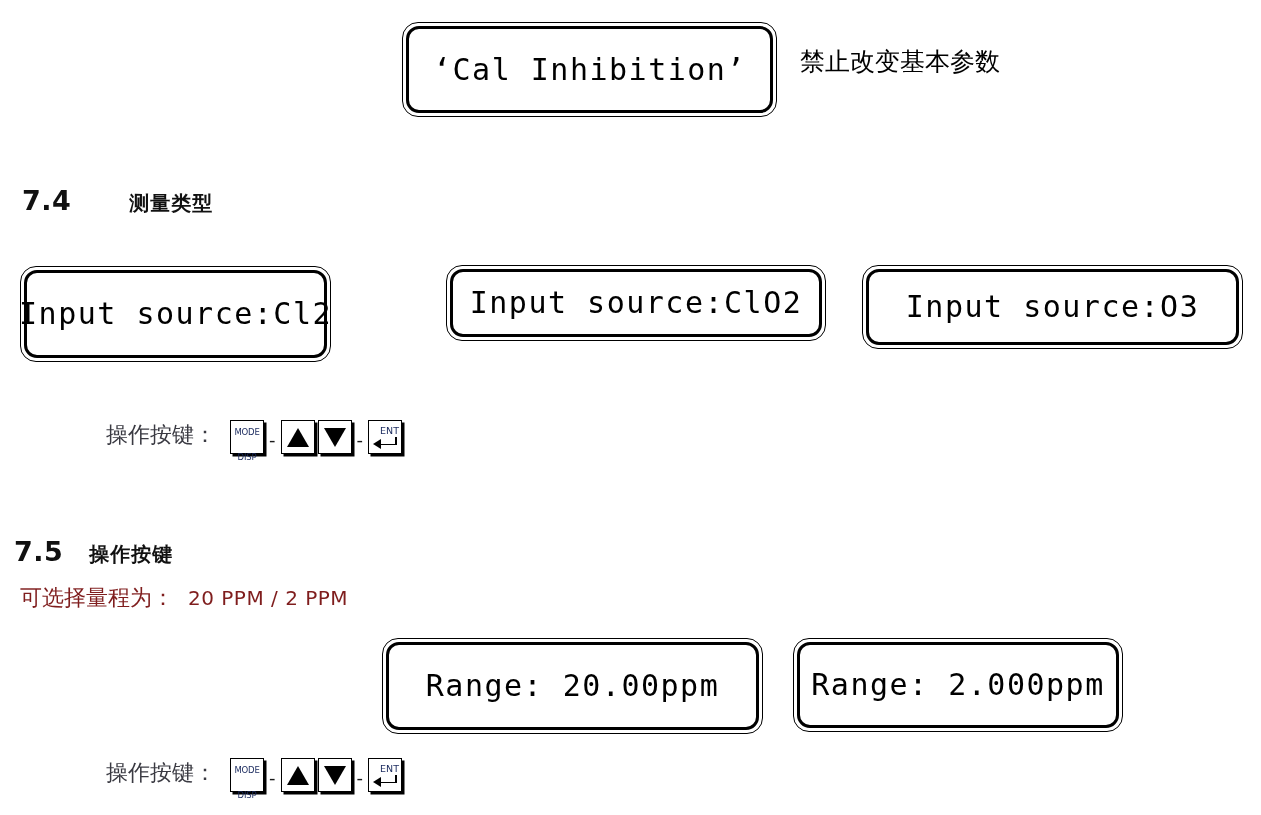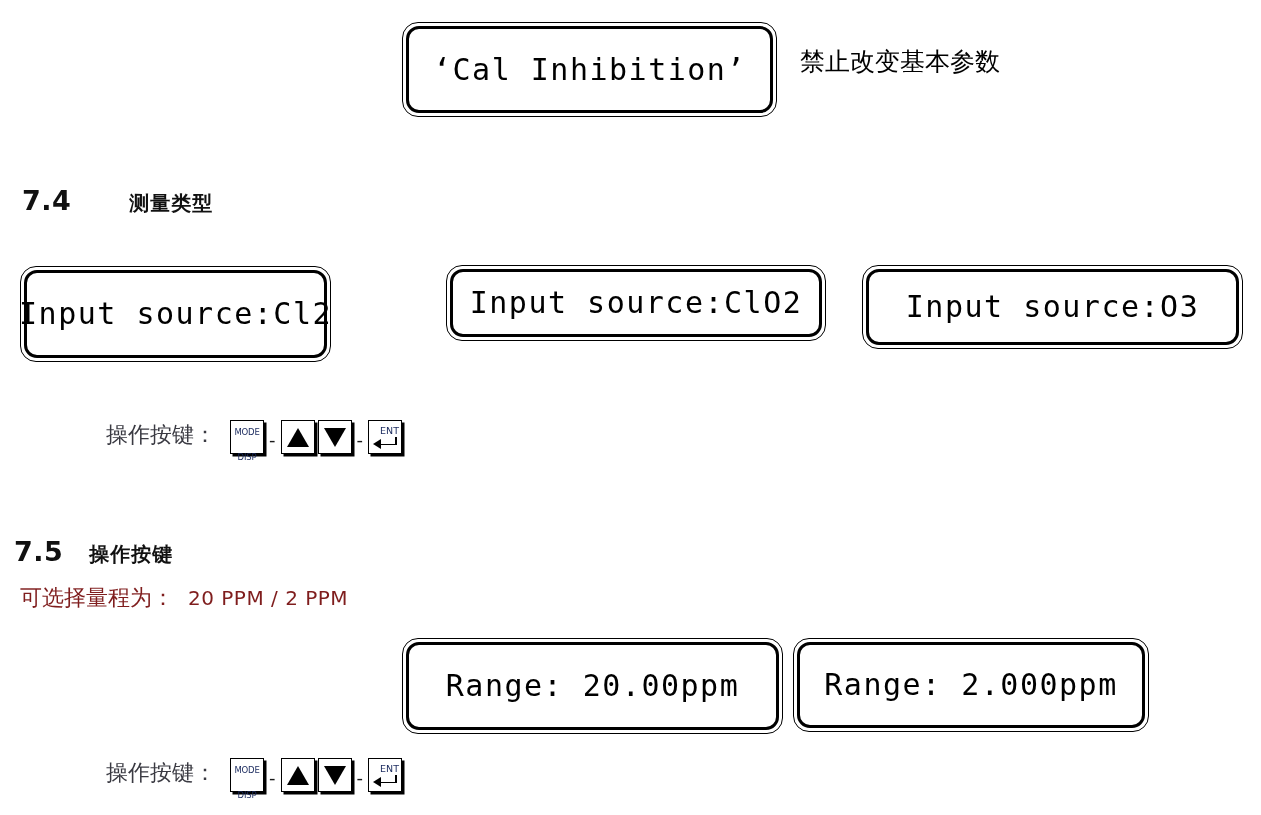--- a/index.html
+++ b/index.html
@@ -245,27 +245,27 @@
 <div class="section-head" style="left:14px; top:522px;margin-top:14px;">
   <span class="sec-num">7.5</span>
   <span class="sec-title">操作按键</span>
 </div>
 
 <div class="note-sub" style="left:20px; top:583px;">
   <span>可选择量程为：</span>
   <span class="rangelist">20 PPM / 2 PPM</span>
 </div>
 
-<div class="lcd" style="left:402px; top:638px; width:381px; height:96px;">
+<div class="lcd" style="left:382px; top:638px; width:381px; height:96px;">
   <div class="lcd-inner">
     <span class="lcd-text">Range: 20.00ppm</span>
   </div>
 </div>
 
-<div class="lcd" style="left:793px; top:638px; width:356px; height:94px;">
+<div class="lcd" style="left:793px; top:638px; width:330px; height:94px;">
   <div class="lcd-inner">
     <span class="lcd-text">Range: 2.000ppm</span>
   </div>
 </div>
 
 <div class="keyrow" style="left:106px; top:758px;">
   <span class="keyrow-label">操作按键：</span>
 
   <div class="key">
     <span class="key-txt">MODE</span>

